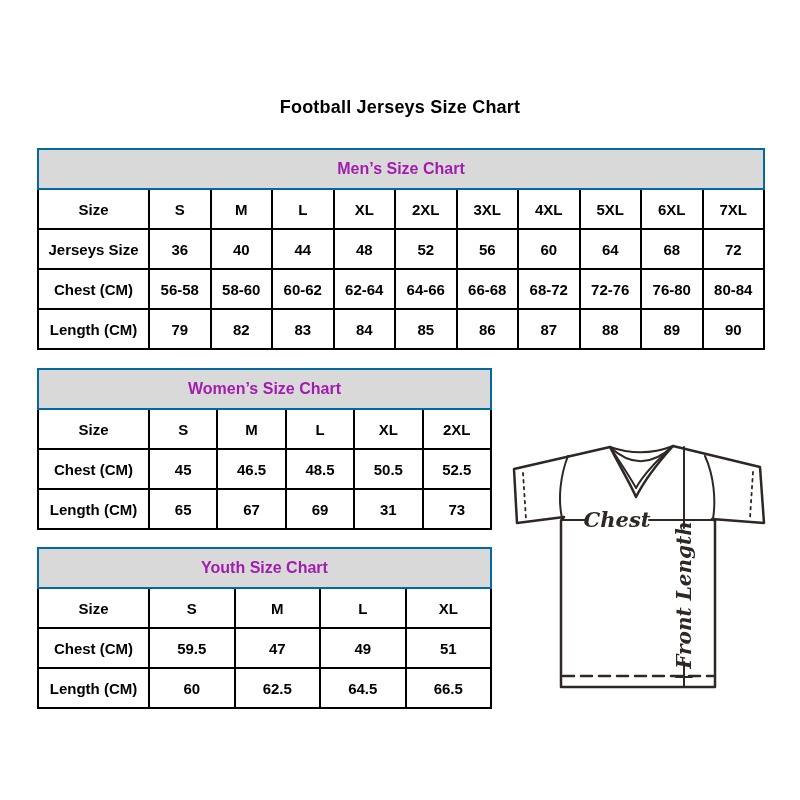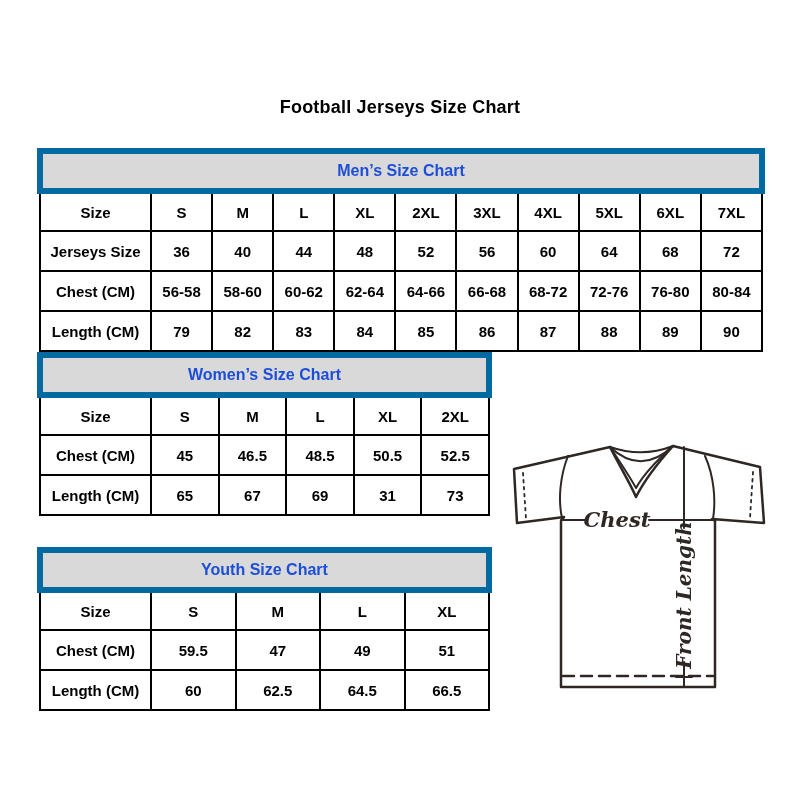--- a/index.html
+++ b/index.html
@@ -13,33 +13,33 @@
   }
 
   table.sizechart {
     position: absolute;
     border-collapse: collapse;
     table-layout: fixed;
     background: #ffffff;
   }
   table.sizechart th.banner {
     background: #d9d9d9;
-    border: 6px solid #0369a1;
-    font-size: 16px; font-weight: bold; color: #1d4ed8;
+    border: 2px solid #0369a1;
+    font-size: 16px; font-weight: bold; color: #a21caf;
     height: 40px; text-align: center;
   }
   table.sizechart td {
     border: 2px solid #000;
     font-size: 15px; font-weight: bold; color: #000;
     height: 40px; text-align: center; vertical-align: middle;
     padding: 0 2px;
     overflow: hidden; white-space: nowrap;
   }
   #men-table   { left: 37px; top: 148px; width: 728px; }
-  #women-table { left: 37px; top: 352px; width: 455px; }
+  #women-table { left: 37px; top: 368px; width: 455px; }
   #youth-table { left: 37px; top: 547px; width: 455px; }
 
   .jersey-diagram { position: absolute; left: 500px; top: 424px; width: 300px; height: 300px; }
   .jersey-diagram svg { display: block; width: 300px; height: 300px; }
   .measure-label {
     font-family: "DejaVu Serif", serif;
     font-style: italic;
     font-weight: bold;
     fill: #2e2724;
   }

